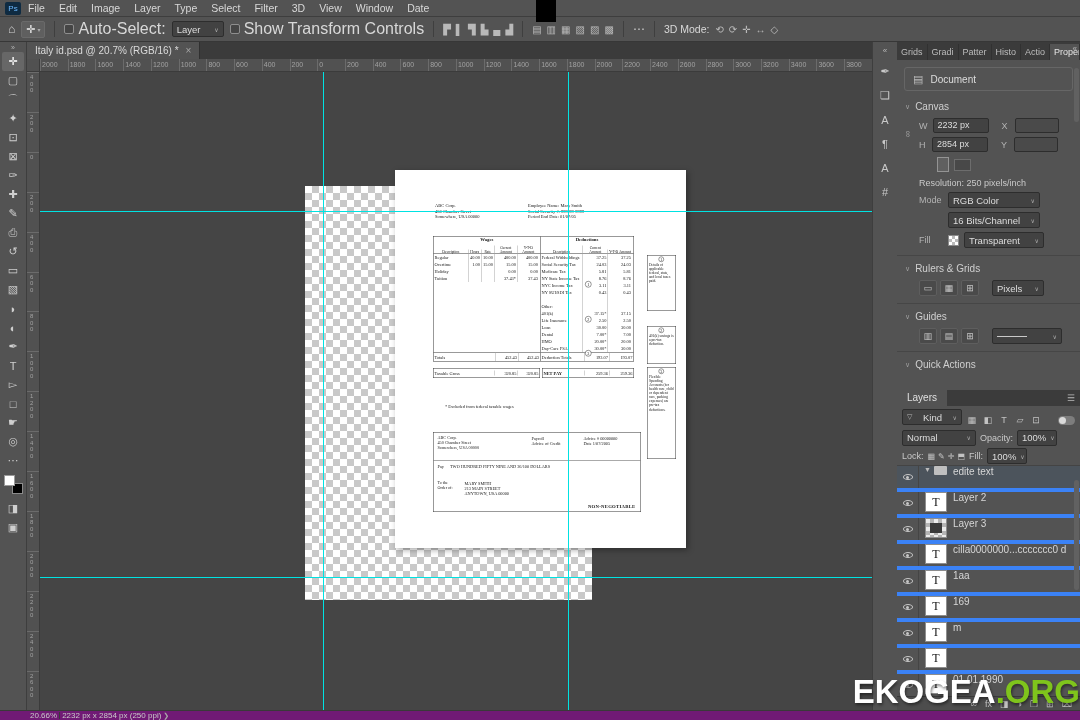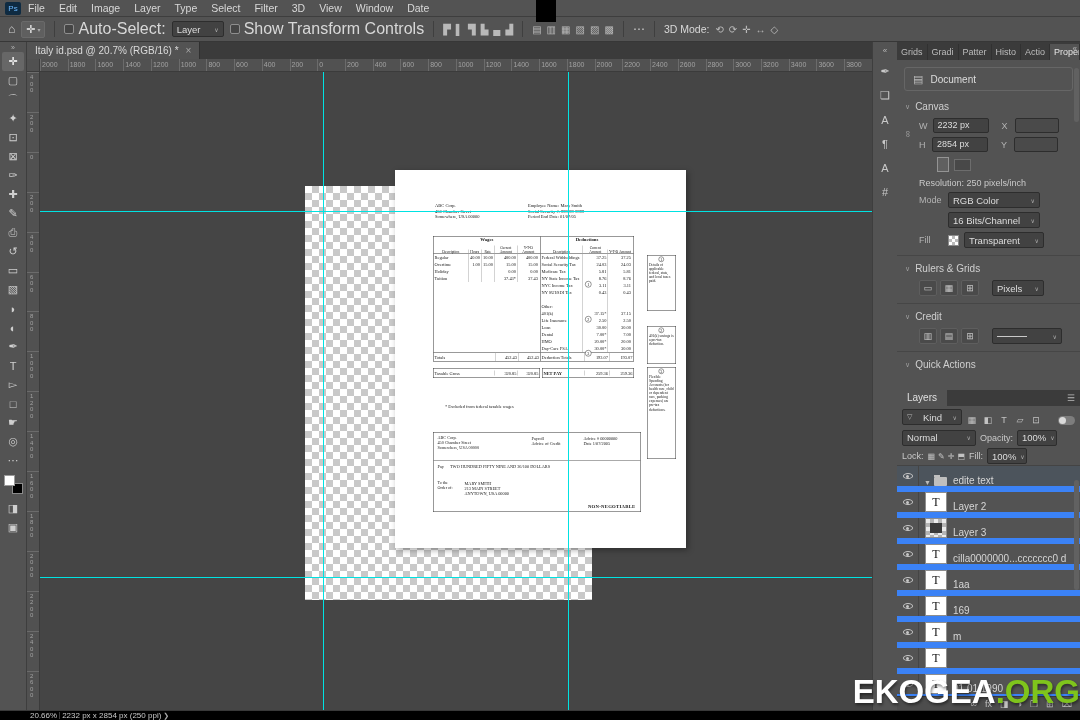--- a/index.html
+++ b/index.html
@@ -135,37 +135,37 @@
 .lfilter{display:flex;align-items:flex-end;gap:3px;padding:3px 5px;height:22px}
 .kind-dd{width:60px}
 .fun{font-size:7px;color:#b5b5b5}
 .fic{width:14px;text-align:center;color:#c3c3c3;font-size:9px}
 .toggle{margin-left:auto;width:17px;height:9px;border-radius:5px;background:#7d7d7d;position:relative;flex:none}
 .toggle::after{content:"";position:absolute;left:1px;top:1px;width:7px;height:7px;border-radius:50%;background:#dadada}
 .lblend{display:flex;align-items:center;gap:4px;padding:1px 5px;font-size:9px;color:#c9c9c9;height:19px}
 .llock{display:flex;align-items:center;gap:4px;padding:1px 5px;font-size:9px;color:#c9c9c9;height:19px;border-bottom:1px solid #444}
 .lock-ic{color:#c3c3c3;font-size:8px}
 .llist{position:absolute;top:76px;bottom:14px;left:0;right:0;overflow:hidden}
-.lrow{height:26px;display:flex;align-items:flex-end;border-bottom:6px solid #3b82f6}
+.lrow{height:26px;display:flex;align-items:flex-start;border-bottom:4px solid #3b82f6}
 .lrow.sel{background:#4c545c}
 .eyecell{width:22px;align-self:stretch;border-right:1px solid #454545;display:flex;align-items:center;justify-content:center;flex:none}
 .eye{width:10px;height:6px;border:1px solid #c6c6c6;border-radius:50%;position:relative}
 .eye::after{content:"";position:absolute;left:2.5px;top:.5px;width:3px;height:3px;border-radius:50%;background:#c6c6c6}
 .grp-ar{font-size:7px;color:#bbb;margin:0 3px 0 5px}
 .folder{width:13px;height:9px;background:#bfbfbf;border-radius:1px;position:relative;margin-right:6px;flex:none}
 .folder::before{content:"";position:absolute;top:-2px;left:0;width:6px;height:2px;background:#bfbfbf}
 .thumb{width:22px;height:20px;border:1px solid #8d8d8d;background:#fff;margin:0 6px;display:flex;align-items:center;justify-content:center;font-family:"Liberation Serif",serif;font-size:12px;color:#111;flex:none}
 .thumb.px{background-image:conic-gradient(#b5b5b5 25%,#ececec 25% 50%,#b5b5b5 50% 75%,#ececec 75%);background-size:8px 8px}
 .thumb.px::after{content:"";width:12px;height:10px;background:#3a3a3a}
 .lname{font-size:10px;color:#d6d6d6;white-space:nowrap;overflow:hidden;text-overflow:ellipsis;flex:1}
 .lbot{position:absolute;left:0;right:0;bottom:0;height:14px;background:#4d4d4d;border-top:1px solid #393939;display:flex;align-items:center;justify-content:flex-end;gap:8px;padding:0 8px}
 .lbot span{color:#c3c3c3;font-size:9px}
 
 
-.statusbar{position:absolute;left:0;top:710px;width:1080px;height:10px;background:#000000;border-top:1px solid #393939;display:flex;align-items:center;gap:2px;padding-left:30px;font-size:8px;color:#c9c9c9;z-index:11}
+.statusbar{position:absolute;left:0;top:710px;width:1080px;height:10px;background:#701a75;border-top:1px solid #393939;display:flex;align-items:center;gap:2px;padding-left:30px;font-size:8px;color:#c9c9c9;z-index:11}
 .sb-div{width:1px;height:7px;background:#3a3a3a}
 .sb-chev{font-size:7px;color:#a8a8a8}
 .watermark{position:absolute;right:0;bottom:9px;font-size:33px;font-weight:bold;color:#fff;z-index:60;text-shadow:1px 2px 3px rgba(0,0,0,.45);letter-spacing:0}
 .watermark .g{color:#7fc41c}
 </style>
 </head>
 <body>
 
 <div id="app">
 
@@ -632,21 +632,21 @@
             <span class="ibtn">⊞</span>
           </span>
         <div class="dd w60" style="margin-left:8px">
           <span>Pixels</span>
             <span class="car">∨</span>
         </div>
       </div>
       <div class="pdiv"></div>
       <div class="sect">
         <span class="sc">∨</span>
-        <span>Credit</span>
+        <span>Guides</span>
       </div>
       <div class="prow">
         <span id="guide-btns" class="btnrow">
             <span class="ibtn">▥</span>
             <span class="ibtn">▤</span>
             <span class="ibtn">⊞</span>
           </span>
         <div class="dd w70" style="margin-left:8px">
           <span class="guideline"></span>
             <span class="car">∨</span>

